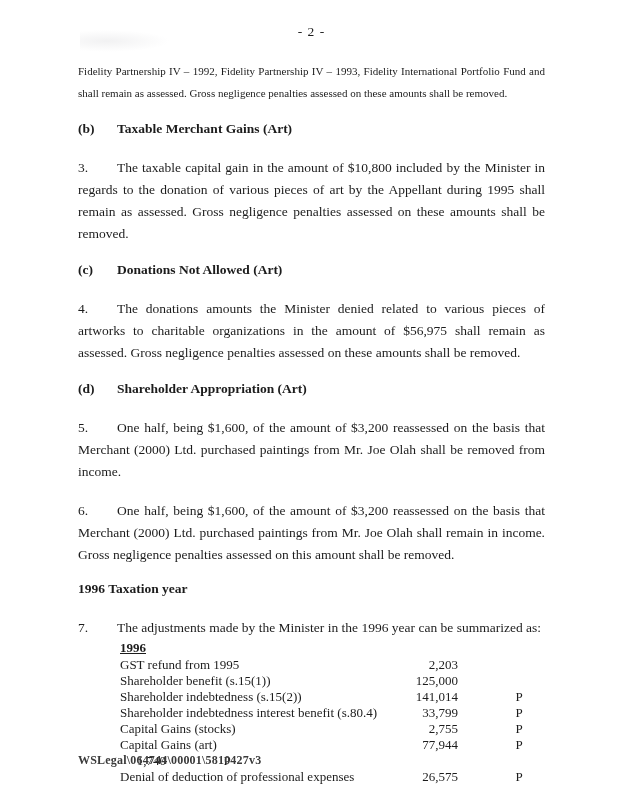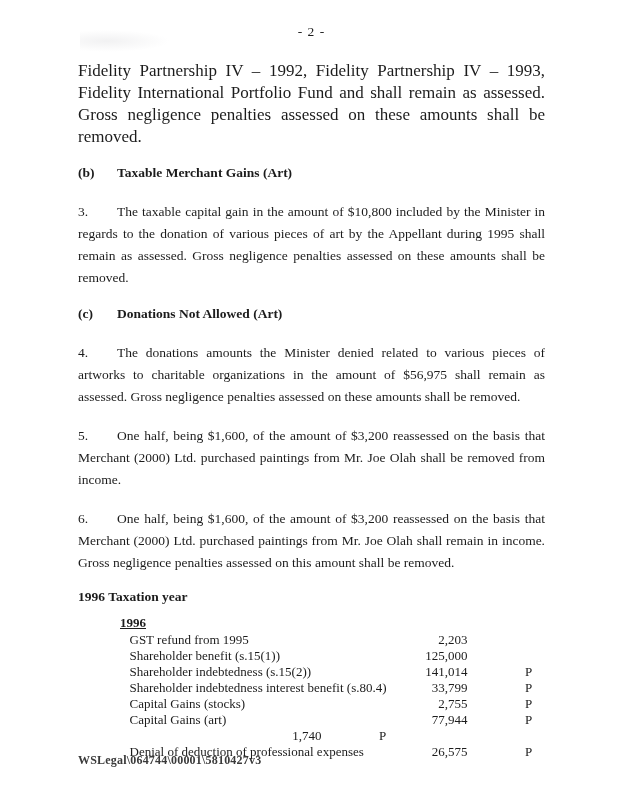--- a/index.html
+++ b/index.html
@@ -27,21 +27,21 @@
   .page-number {
     padding-top: 24px;
     text-align: center;
     font-size: 13.5px;
     letter-spacing: 1px;
   }
   .content {
     margin: 0 78px;
   }
   p.body-para {
-    font-size: 17px;
+    font-size: 11px;
     line-height: 22px;
     text-align: justify;
     margin-top: 20px;
   }
   p.numbered-para {
     font-size: 13.5px;
     line-height: 22px;
     text-align: justify;
     margin-top: 17px;
   }
@@ -75,21 +75,20 @@
     line-height: 16px;
   }
   .table-title {
     font-weight: bold;
     text-decoration: underline;
     margin-bottom: 1px;
   }
   .table-row {
     display: flex;
     align-items: baseline;
-    justify-content: center;
   }
   .table-row .row-label {
     flex: 0 0 292px;
   }
   .table-row .row-amount {
     flex: 0 0 46px;
     text-align: right;
   }
   .table-row .row-flag {
     margin-left: 54px;
@@ -127,31 +126,37 @@
     </p>
 
     <div class="section-heading">
       <span class="pnum">(c)</span><span>Donations Not Allowed (Art)</span>
     </div>
 
     <p class="numbered-para">
       <span class="pnum">4.</span><span>The donations amounts the Minister denied related to various pieces of artworks to charitable organizations in the amount of $56,975 shall remain as assessed.  Gross negligence penalties assessed on these amounts shall be removed.</span>
     </p>
 
+    <div class="section-heading">
+      <span class="pnum">(d)</span><span>Shareholder Appropriation (Art)</span>
+    </div>
 
     <p class="numbered-para">
       <span class="pnum">5.</span><span>One half, being $1,600, of the amount of $3,200 reassessed on the basis that Merchant (2000) Ltd. purchased paintings from Mr. Joe Olah shall be removed from income.</span>
     </p>
 
     <p class="numbered-para">
       <span class="pnum">6.</span><span>One half, being $1,600, of the amount of $3,200 reassessed on the basis that Merchant (2000) Ltd. purchased paintings from Mr. Joe Olah shall remain in income.  Gross negligence penalties assessed on this amount shall be removed.</span>
     </p>
 
     <div class="plain-heading">1996 Taxation year</div>
 
+    <p class="numbered-para">
+      <span class="pnum">7.</span><span>The adjustments made by the Minister in the 1996 year can be summarized as:</span>
+    </p>
 
     <div class="summary-table">
       <div class="table-title">1996</div>
 
       <div class="table-row">
         <span class="row-label">GST refund from 1995</span>
         <span class="row-amount">2,203</span>
         <span class="row-flag"></span>
       </div>
       <div class="table-row">

